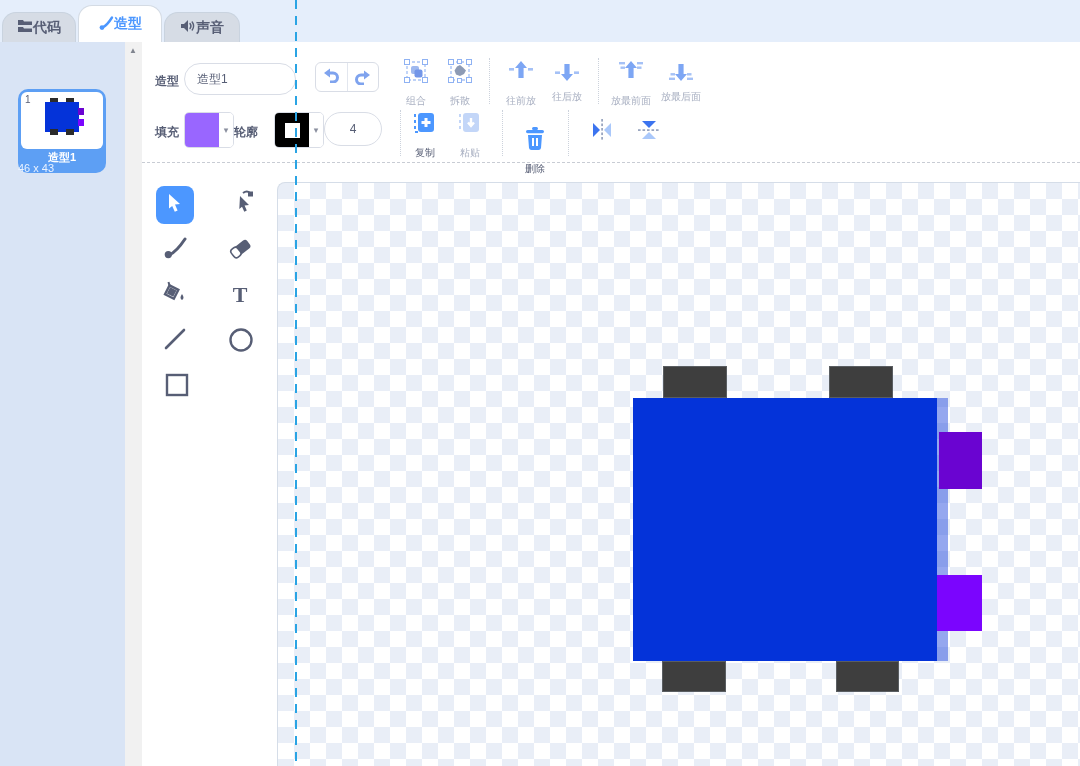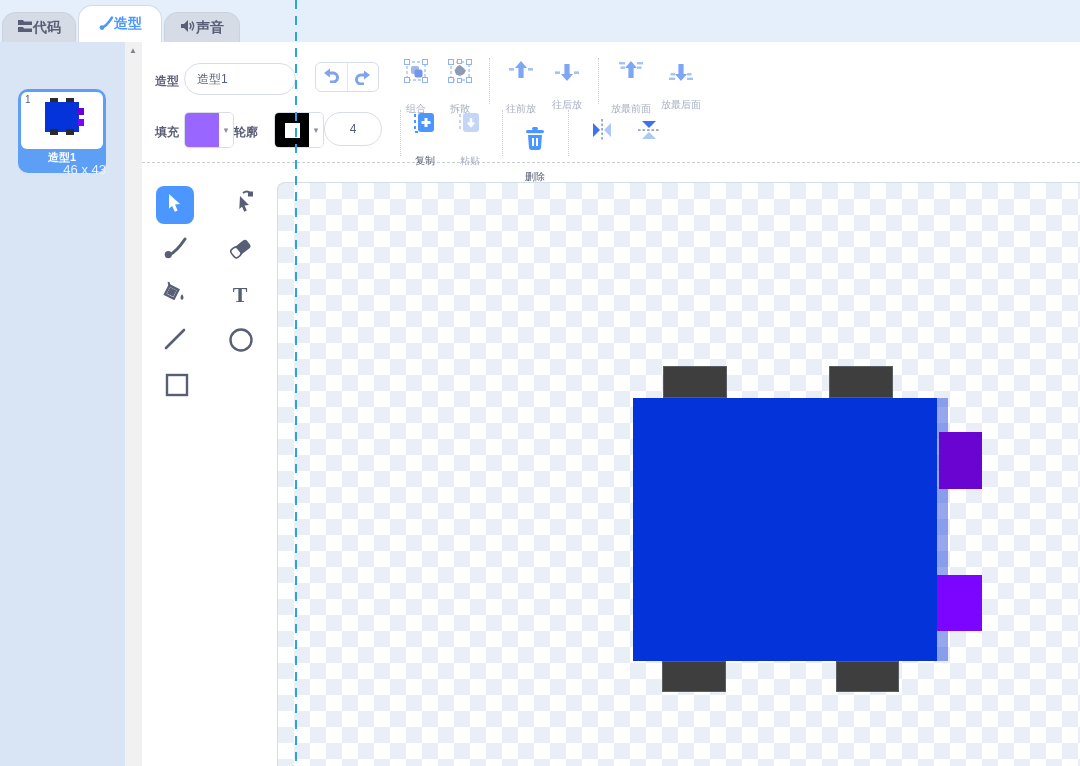--- a/index.html
+++ b/index.html
@@ -18,28 +18,28 @@
   #tab-sound  { left:164px;top:12px; width:76px;  height:30px; }
 
   
   #sidebar { left:0; top:42px; width:125px; height:724px; background:#d9e4f5; }
   #scrollstrip { left:125px; top:42px; width:17px; height:724px; background:#f1f1f1; }
   #scroll-up { left:129px; top:46px; font-size:8px; color:#80858f; cursor:pointer; }
   #tile { left:18px; top:47px; width:88px; height:84px; background:#5d9ff4; border-radius:10px; cursor:pointer; }
   #tile-card { left:3px; top:3px; width:82px; height:57px; background:#fff; border-radius:6px; overflow:hidden; }
   #tile-index { left:4px; top:2px; font-size:10px; color:#575e75; }
   #tile-name { left:0; top:61px; width:88px; text-align:center; font-size:11px; font-weight:bold; color:#fff; }
-  #tile-size { left:0; top:73px; width:88px; text-align:right; font-size:13px; color:#eaf2ff; }
+  #tile-size { left:0; top:73px; width:88px; text-align:left; font-size:11px; color:#eaf2ff; }
   .mini { position:absolute; }
 
   
   #toolbar { left:142px; top:42px; width:938px; height:121px; background:#fff;
     border-bottom:1px dashed #c8ccd4; }
   .lbl { font-size:12px; font-weight:bold; color:#575e75; }
-  .cap { font-size:10px; color:#575e75; text-align:center; margin-top:14px; }
+  .cap { font-size:10px; color:#575e75; text-align:center; margin-top:6px; }
   .cap.dis { color:#a9b0c2; }
   .pill { border:1px solid #d9dde6; border-radius:16px; font-size:12px; color:#575e75;
     outline:none; background:#fff; }
   #name-input { left:184px; top:63px; width:112px; height:32px; padding:0 12px; }
   #undo-group { left:315px; top:62px; width:64px; height:30px; display:flex;
     border:1px solid #d9dde6; border-radius:6px; overflow:hidden; background:#fff; }
   #undo-group .half { width:32px; display:flex; align-items:center; justify-content:center; cursor:pointer; }
   #undo-group .half + .half { border-left:1px solid #e2e6ee; }
   .tbtn { display:flex; flex-direction:column; align-items:center; cursor:pointer; }
   .vdot { border-left:1px dotted #ccd2dc; height:46px; }

